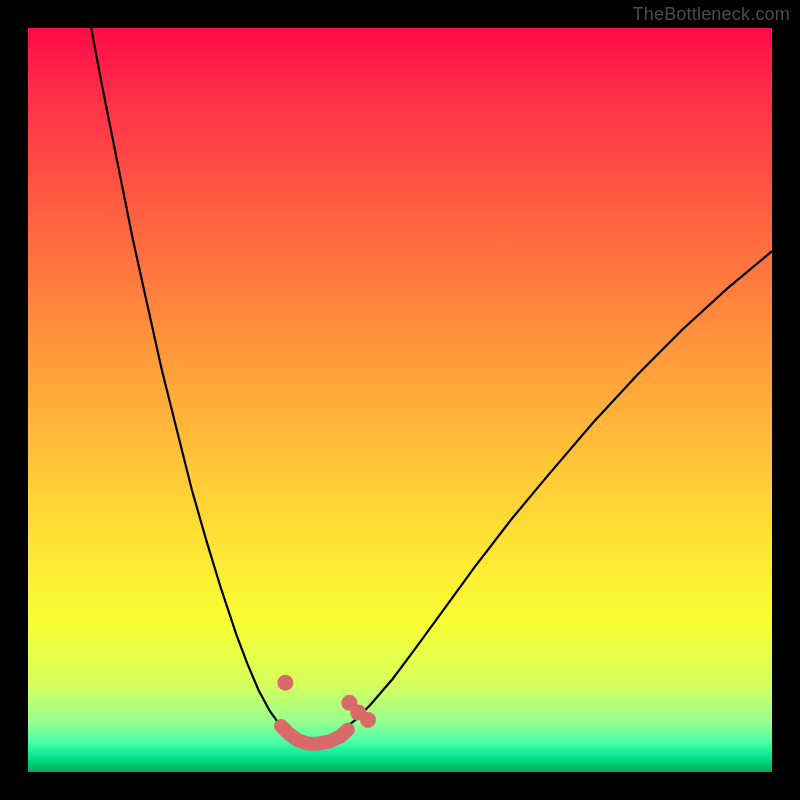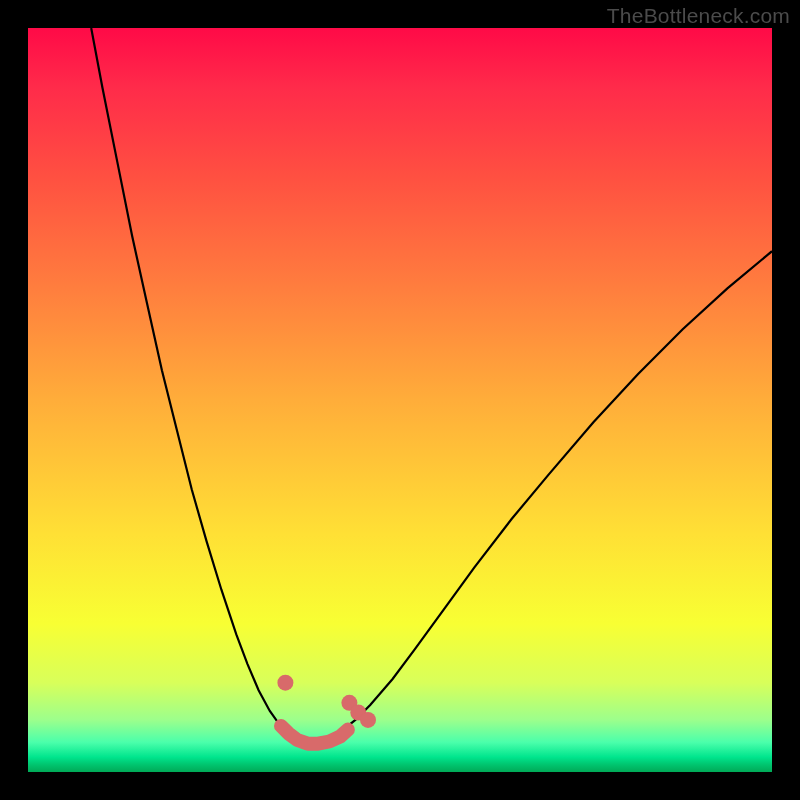--- a/index.html
+++ b/index.html
@@ -43,21 +43,21 @@
       #00e58d 98%,
       #00c56f 99%,
       #00aa57 100%
     );
   }
   .watermark {
     position: absolute;
     top: 4px;
     right: 10px;
     color: #4b4b4b;
-    font-size: 21px;
+    font-size: 18px;
     letter-spacing: 0.2px;
     font-weight: 500;
     user-select: none;
   }
   svg.curves {
     position: absolute;
     left: 0; top: 0;
     width: 744px; height: 744px;
   }
 </style>

